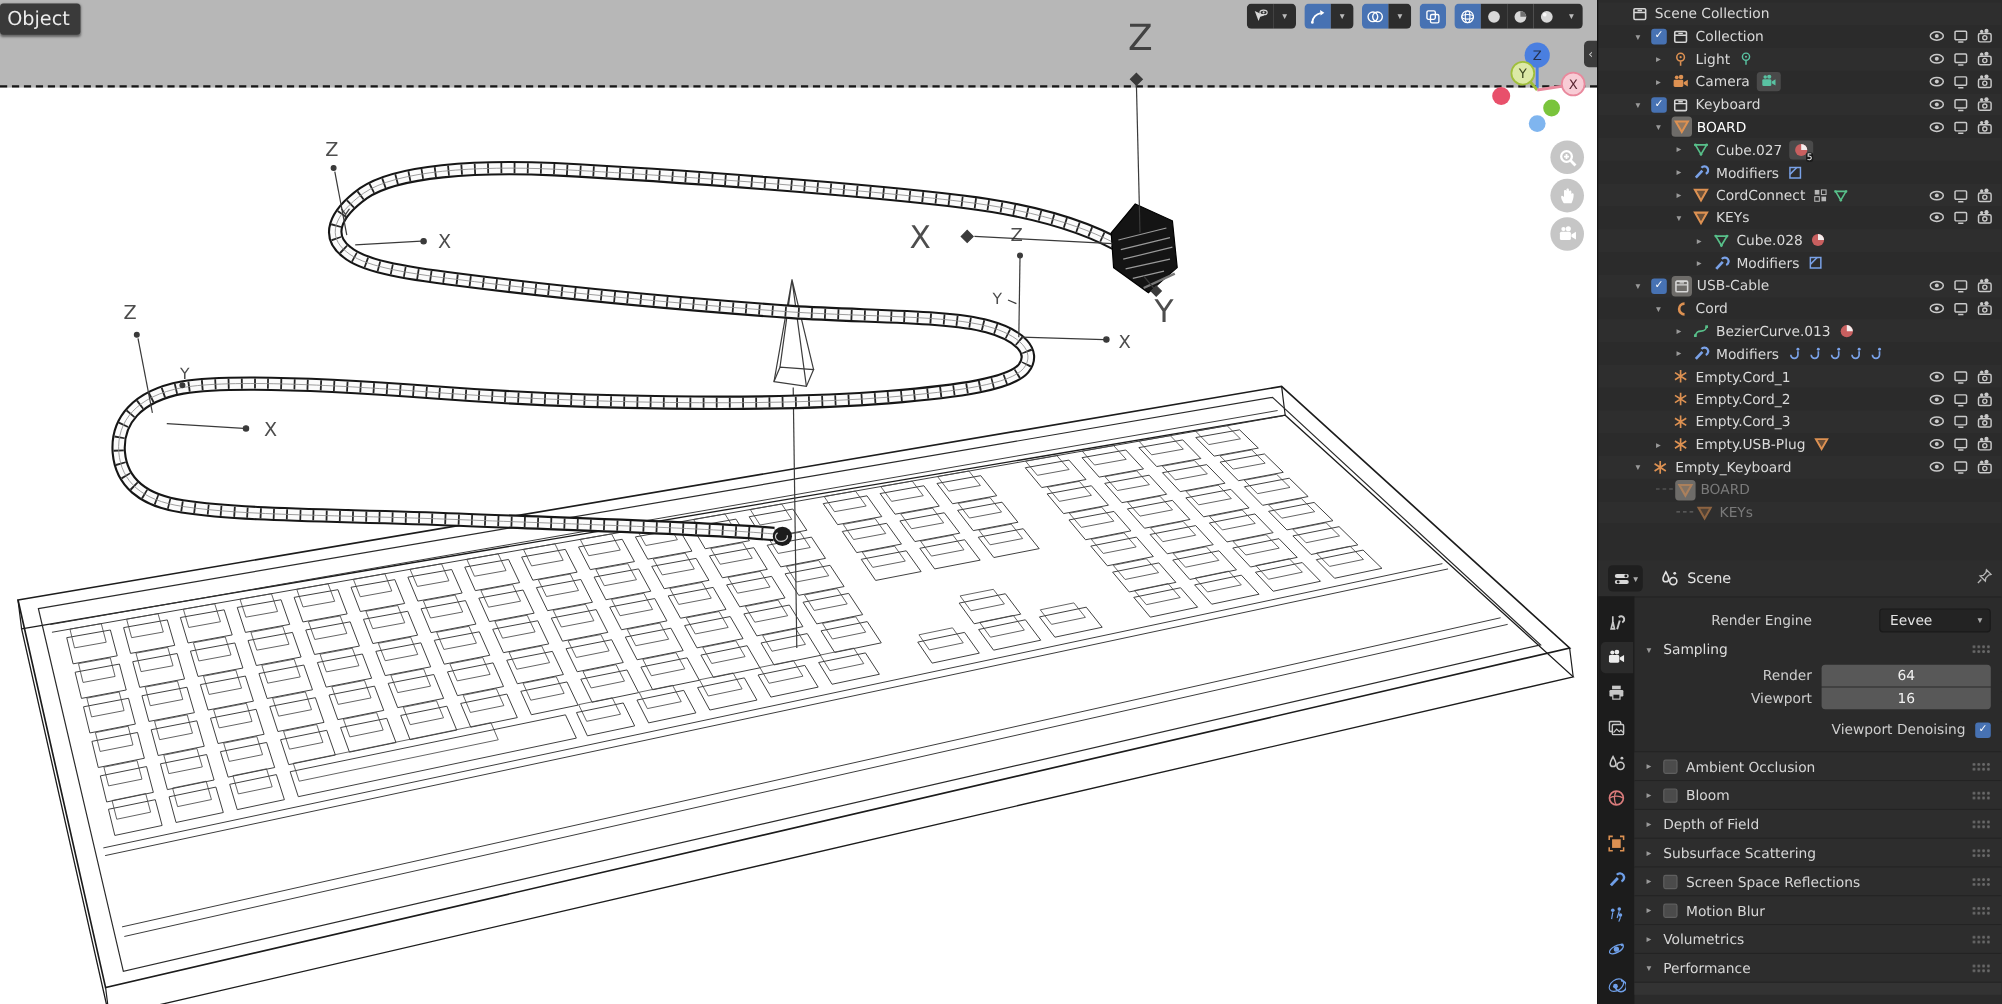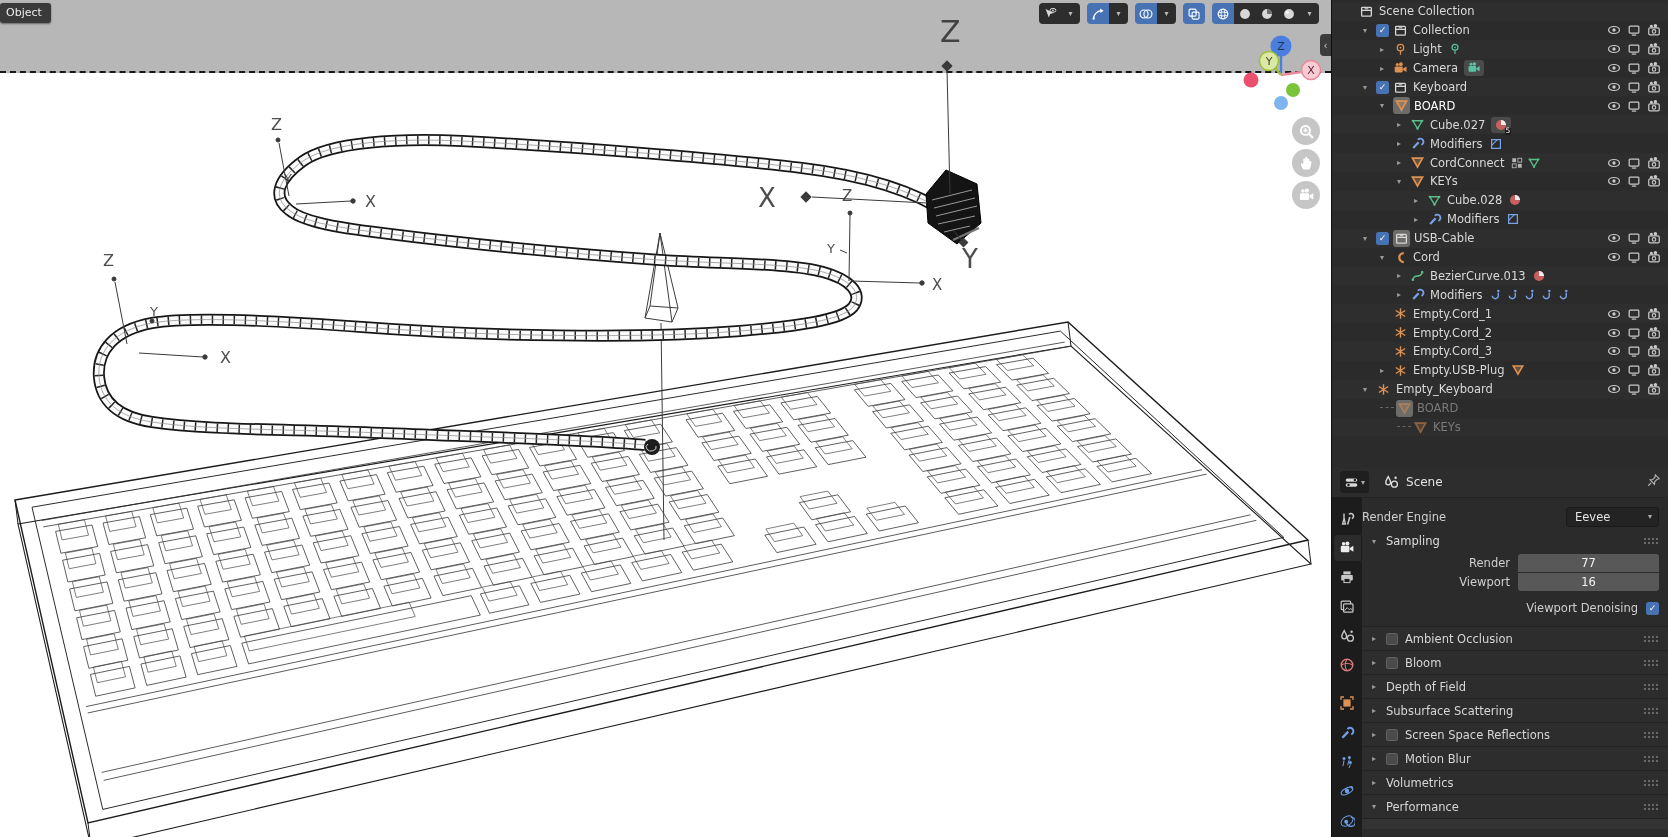--- a/index.html
+++ b/index.html
@@ -2,21 +2,21 @@
 <html><head>
 <meta charset="utf-8">
 <style>
   html,body{margin:0;padding:0;background:#111;font-family:"DejaVu Sans","Liberation Sans",sans-serif;}
   .app{position:relative;width:1668px;height:837px;overflow:hidden;background:#1d1d1d;-webkit-font-smoothing:antialiased;}
   
   .viewport{position:absolute;left:0;top:0;width:1331px;height:837px;background:#ffffff;overflow:hidden;}
   .vp-band{position:absolute;left:0;top:0;width:1331px;height:73px;background:#b7b7b7;border-bottom:2px dashed #161616;box-sizing:border-box;}
   #scene{position:absolute;left:0;top:0;}
   .axm{fill:#2e2e2e;opacity:.85;}
-  .mode-chip{position:absolute;top:3px;left:0;background:#3a3a3a;color:#ececec;font-size:11px;padding:3px 9px 4px 6px;border-radius:3px;box-shadow:0 1px 2px rgba(0,0,0,.45);} 
+  .mode-chip{position:absolute;top:3px;left:0;background:#3a3a3a;color:#ececec;font-size:16px;padding:3px 9px 4px 6px;border-radius:3px;box-shadow:0 1px 2px rgba(0,0,0,.45);} 
   .vp-head{position:absolute;top:3px;right:12px;display:flex;gap:7px;align-items:center;}
   .hgroup{display:flex;border-radius:4px;overflow:hidden;height:21px;}
   .hseg{display:flex;align-items:center;justify-content:center;background:#2d2d2d;color:#d8d8d8;padding:0 4px;}
   .hseg.on{background:#4772b3;color:#fff;}
   .hseg svg{width:14px;height:14px;}
   .caret{width:11px;}
   .caret::after{content:"▾";font-size:8px;color:#bbb;}
   .collapse-tab{position:absolute;right:0;top:34px;width:11px;height:22px;background:#3b3b3b;border-radius:4px 0 0 4px;color:#cfcfcf;display:flex;align-items:center;justify-content:center;font-size:10px;}
   .collapse-tab::after{content:"‹";}
   .navbtn{position:absolute;width:28px;height:28px;border-radius:50%;background:#c6c6c6;display:flex;align-items:center;justify-content:center;color:#fff;}
@@ -55,21 +55,21 @@
   .pinbtn{margin-left:auto;color:#b5b5b5;}
   .pinbtn svg{width:15px;height:15px;}
   .pbody{position:absolute;left:0;top:30px;right:0;bottom:0;display:flex;}
   .tabstrip{width:30px;background:#1c1c1c;display:flex;flex-direction:column;align-items:center;padding-top:9px;}
   .tab{width:27px;height:26px;margin-bottom:3.5px;display:flex;align-items:center;justify-content:center;border-radius:4px 0 0 4px;}
   .tab svg{width:16px;height:16px;}
   .tab.active{background:#2b2b2b;}
   .tab.gap{margin-top:9px;}
   .pmain{flex:1;position:relative;font-size:11.5px;color:#cfcfcf;}
   .prow{display:flex;align-items:center;height:19px;margin:3px 10px 3px 0;}
-  .plabel{flex:0 0 148px;margin-right:8px;color:#cfcfcf;}
+  .plabel{flex:0 0 148px;text-align:right;margin-right:8px;color:#cfcfcf;}
   .dropdown{flex:1;height:18px;background:#232323;border:1px solid #1a1a1a;border-radius:3px;display:flex;align-items:center;color:#e4e4e4;padding:0 8px;position:relative;margin-left:48px;}
   .dropdown::after{content:"▾";position:absolute;right:6px;font-size:8px;color:#aaa;}
   .sechead{display:flex;align-items:center;height:22px;color:#dedede;padding-left:10px;margin-top:4px;}
   .sechead .arrow{font-size:8px;color:#9a9a9a;width:14px;}
   .grip{margin-left:auto;margin-right:10px;width:16px;height:8px;background-image:radial-gradient(#7d7d7d 1px,transparent 1.3px);background-size:4px 4px;opacity:.75;}
   .fields{display:flex;margin:2px 10px 0 0;}
   .flabels{flex:0 0 148px;text-align:right;margin-right:8px;}
   .flabels div{height:19px;line-height:19px;}
   .fvals{flex:1;display:flex;flex-direction:column;gap:1px;}
   .fv{height:18px;background:#585858;color:#f2f2f2;text-align:center;line-height:18px;}
@@ -1144,21 +1144,21 @@
             <span class="arrow">▾</span>
             <span>Sampling</span>
             <span class="grip"></span>
           </div>
           <div class="fields">
             <div class="flabels">
               <div>Render</div>
               <div>Viewport</div>
             </div>
             <div class="fvals">
-              <div class="fv">77</div>
+              <div class="fv">64</div>
               <div class="fv">16</div>
             </div>
           </div>
           <div class="denrow">
             <span>Viewport Denoising</span>
             <span class="cb"></span>
           </div>
           <div class="panelstack">
             <div class="panel">
               <span class="arrow">▸</span>

